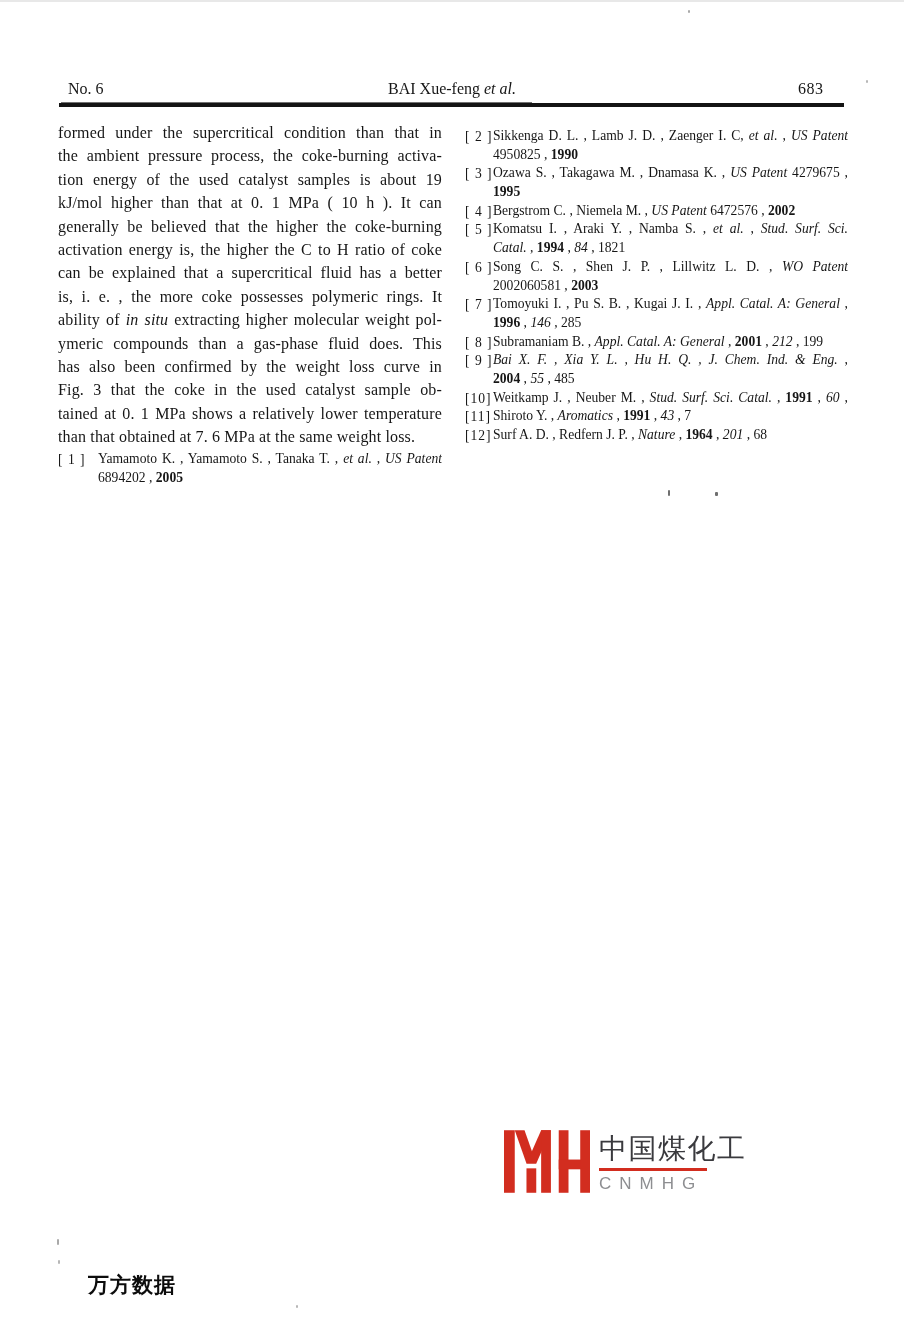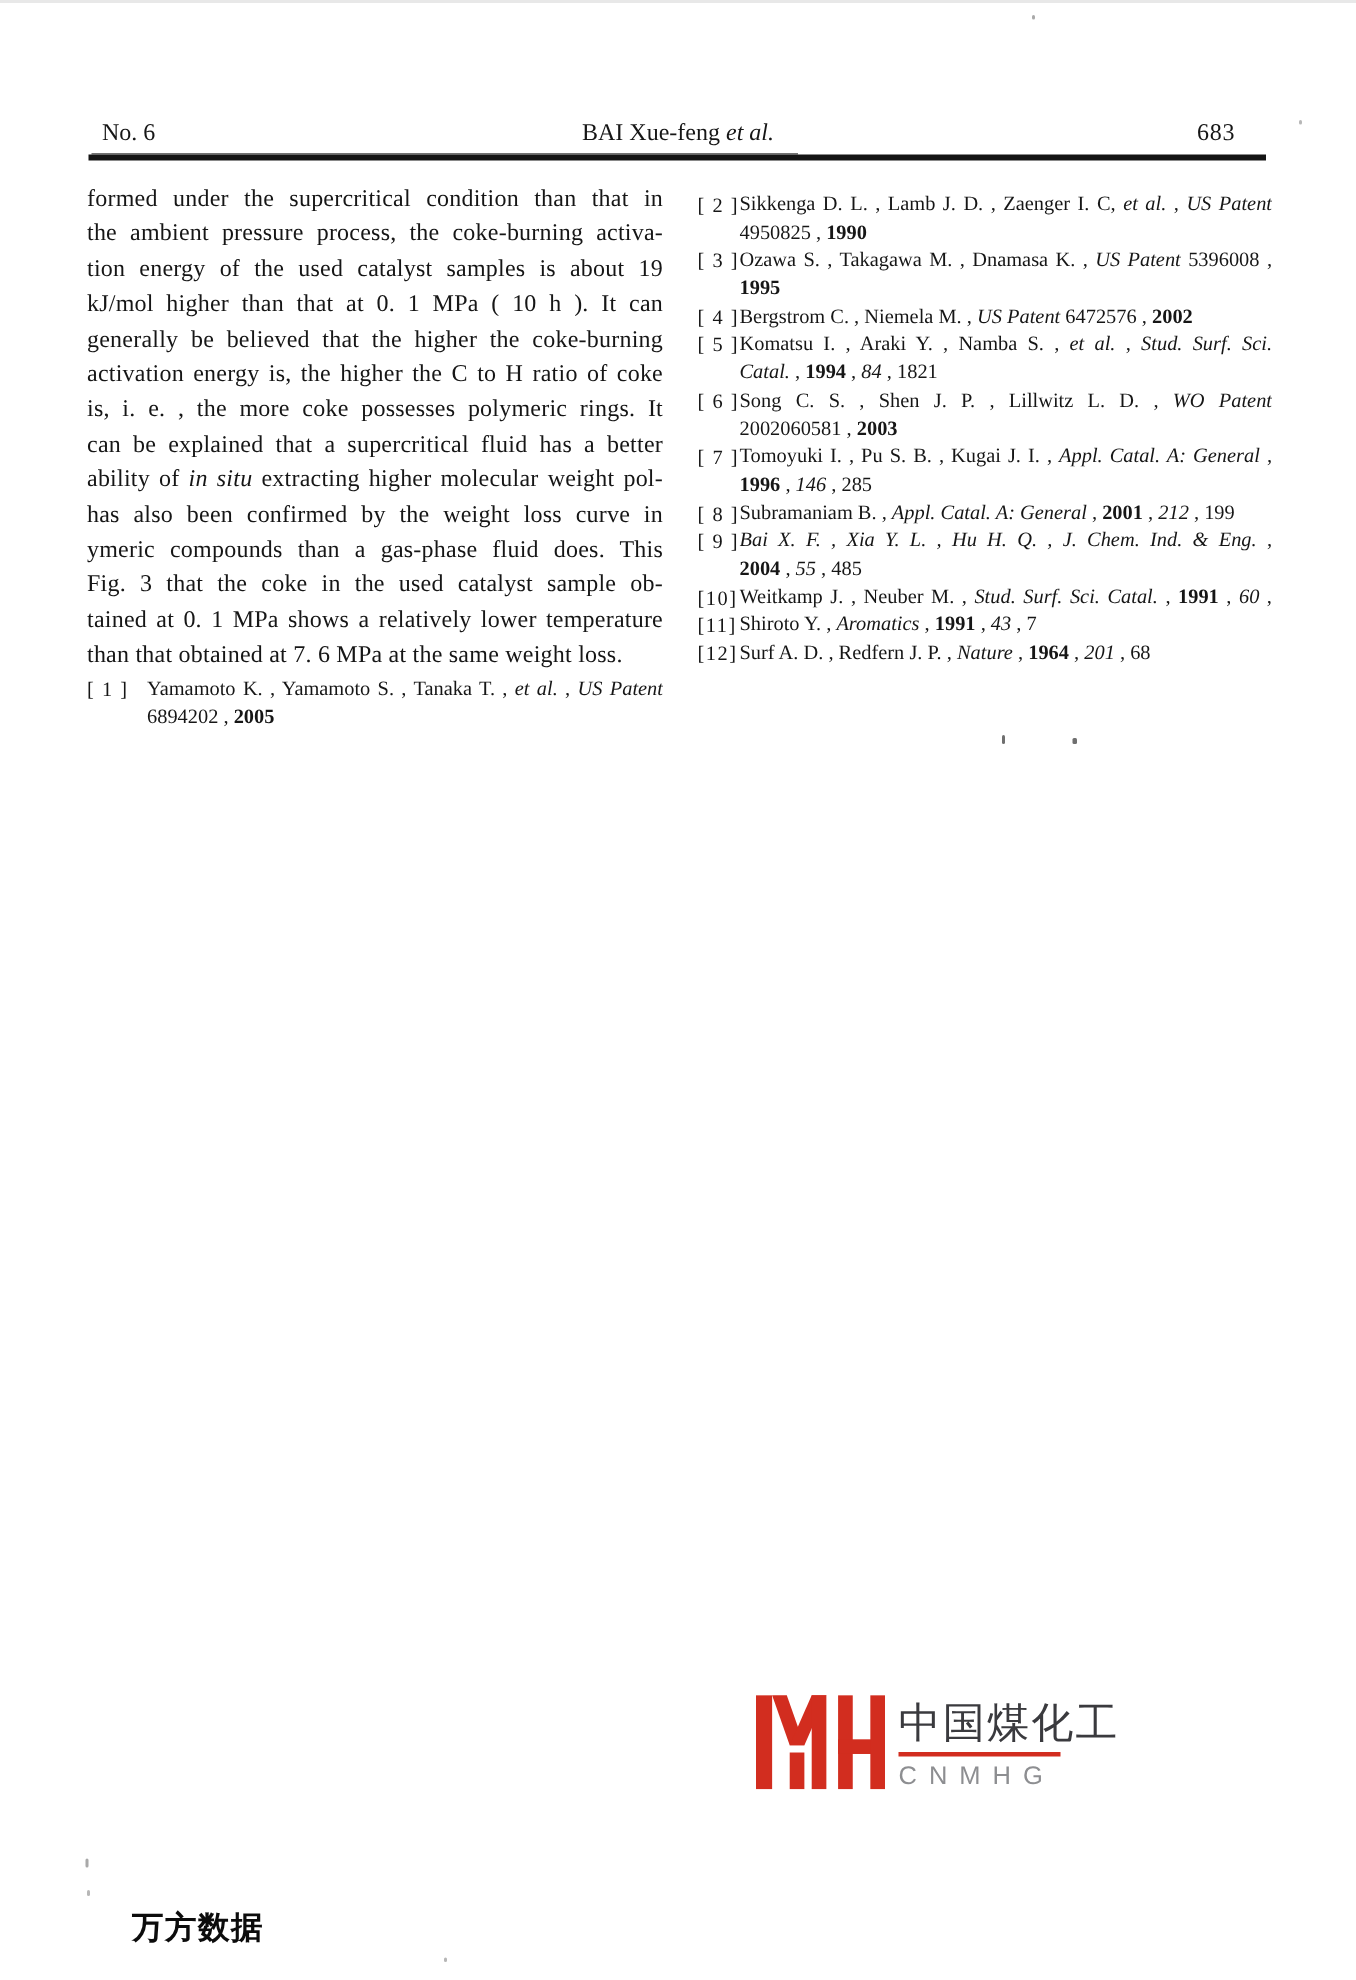--- a/index.html
+++ b/index.html
@@ -63,25 +63,25 @@
   <div class="hrule"></div>
 
   <div class="colL">
     <div>
         <div class="pline"><span>formed under the supercritical condition than that in</span></div>
         <div class="pline"><span>the ambient pressure process, the coke-burning activa-</span></div>
         <div class="pline"><span>tion energy of the used catalyst samples is about 19</span></div>
         <div class="pline"><span>kJ/mol higher than that at 0. 1 MPa ( 10 h ). It can</span></div>
         <div class="pline"><span>generally be believed that the higher the coke-burning</span></div>
         <div class="pline"><span>activation energy is, the higher the C to H ratio of coke</span></div>
+        <div class="pline"><span>can be explained that a supercritical fluid has a better</span></div>
         <div class="pline"><span>is, i. e. , the more coke possesses polymeric rings. It</span></div>
-        <div class="pline"><span>can be explained that a supercritical fluid has a better</span></div>
         <div class="pline"><span>ability of </span><span class="it">in situ</span><span> extracting higher molecular weight pol-</span></div>
+        <div class="pline"><span>ymeric compounds than a gas-phase fluid does. This</span></div>
         <div class="pline"><span>has also been confirmed by the weight loss curve in</span></div>
-        <div class="pline"><span>ymeric compounds than a gas-phase fluid does. This</span></div>
         <div class="pline"><span>Fig. 3 that the coke in the used catalyst sample ob-</span></div>
         <div class="pline"><span>tained at 0. 1 MPa shows a relatively lower temperature</span></div>
         <div class="pline lastline"><span>than that obtained at 7. 6 MPa at the same weight loss.</span></div>
       </div>
     <div>
         <div class="ref">
           <span class="num">[ 1 ]</span>
           <div class="rtext">
             <div class="rline"><span>Yamamoto K. , Yamamoto S. , Tanaka T. , </span><span class="it">et al.</span><span> , </span><span class="it">US Patent</span></div>
             <div class="rline rlast"><span>6894202 , </span><span class="bd">2005</span></div>
@@ -95,21 +95,21 @@
         <div class="ref">
           <span class="num">[ 2 ]</span>
           <div class="rtext">
             <div class="rline"><span>Sikkenga D. L. , Lamb J. D. , Zaenger I. C, </span><span class="it">et al.</span><span> , </span><span class="it">US Patent</span></div>
             <div class="rline rlast"><span>4950825 , </span><span class="bd">1990</span></div>
           </div>
         </div>
         <div class="ref">
           <span class="num">[ 3 ]</span>
           <div class="rtext">
-            <div class="rline"><span>Ozawa S. , Takagawa M. , Dnamasa K. , </span><span class="it">US Patent</span><span> 5396008 ,</span></div>
+            <div class="rline"><span>Ozawa S. , Takagawa M. , Dnamasa K. , </span><span class="it">US Patent</span><span> 4279675 ,</span></div>
             <div class="rline rlast"><span class="bd">1995</span></div>
           </div>
         </div>
         <div class="ref">
           <span class="num">[ 4 ]</span>
           <div class="rtext">
             <div class="rline rlast"><span>Bergstrom C. , Niemela M. , </span><span class="it">US Patent</span><span> 6472576 , </span><span class="bd">2002</span></div>
           </div>
         </div>
         <div class="ref">

